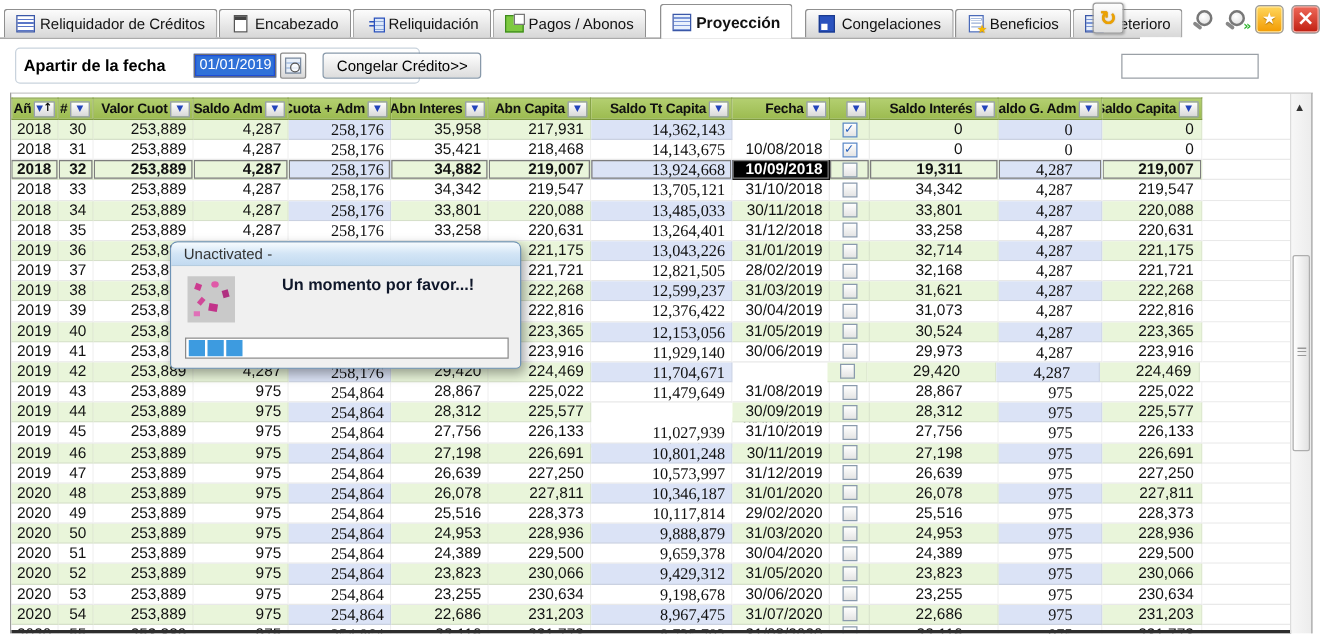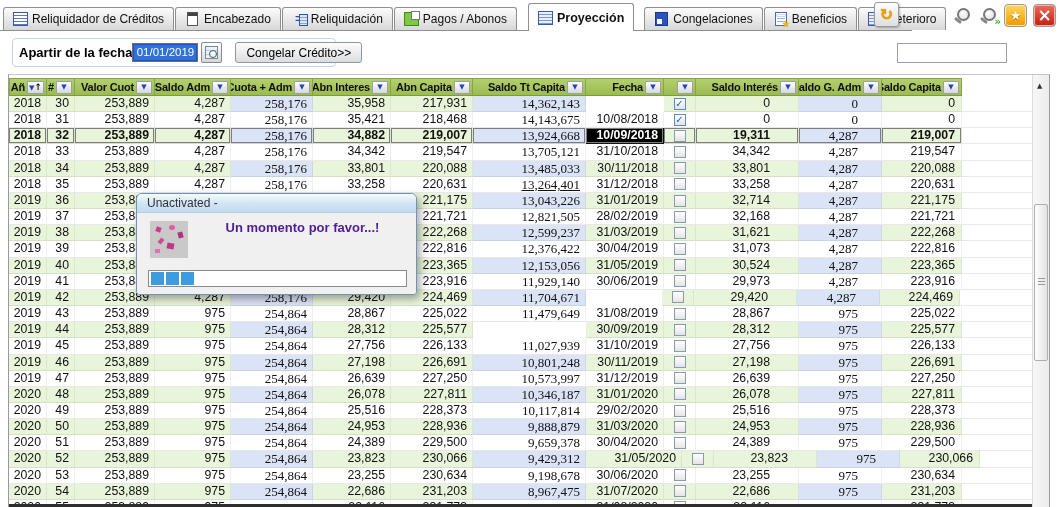--- a/index.html
+++ b/index.html
@@ -51,21 +51,21 @@
   .star::before{content:"★";color:#fff;font-size:13px;line-height:21px;font-family:"DejaVu Sans",sans-serif;text-shadow:0 1px 1px #a86a00;}
   .closeb{width:23px;height:23px;border:1px solid #999;border-radius:4px;background:linear-gradient(#ef6a5a,#c01e10);
         text-align:center;cursor:pointer;box-shadow:inset 0 0 0 1px #f5b0a8;}
   .closeb::before{content:"×";color:#fff;font-size:17px;line-height:20px;font-weight:bold;font-family:"DejaVu Sans",sans-serif;}
 
   
   .toolbar{position:absolute;left:0;top:31px;width:100%;height:43px;background:#fff;}
   .group{position:absolute;left:12px;top:7px;width:324px;height:29px;border:1px solid #c9d3dd;border-radius:4px;
          display:flex;align-items:center;}
   .dlabel{font-weight:bold;font-size:13px;margin-left:6px;color:#000;white-space:nowrap;}
-  .datefield{margin-left:0;width:66px;height:19px;border:1px solid #707070;background:#1d4ed8;padding:1px;flex:none;cursor:text;}
+  .datefield{margin-left:23px;width:66px;height:19px;border:1px solid #707070;background:#1d4ed8;padding:1px;flex:none;cursor:text;}
   .datesel{display:block;background:#2f71d8;color:#fff;font-size:11.5px;text-align:center;height:100%;line-height:15px;white-space:nowrap;}
   .lookup{margin-left:3px;width:21px;height:21px;border:1px solid #8a8a8a;border-radius:2px;
           background:linear-gradient(#fff,#d8d8d8);position:relative;cursor:pointer;flex:none;}
   .lkicon{position:absolute;left:3px;top:3px;width:13px;height:13px;border:1px solid #7a8aa0;
           background:repeating-linear-gradient(180deg,#e8f0fa 0 3px,#b8cce8 3px 4px);}
   .lkicon::after{content:"";position:absolute;right:0px;bottom:0px;width:6px;height:6px;border:1.5px solid #555;border-radius:50%;background:rgba(255,255,255,.7);}
   .freeze{margin-left:13px;height:21px;padding:0 10px;font-size:12px;color:#000;border:1px solid #8899aa;border-radius:3px;
           background:linear-gradient(#fefefe,#dcdcdc);cursor:pointer;white-space:nowrap;font-family:"Liberation Sans","DejaVu Sans",sans-serif;}
   .sidebox{position:absolute;left:897px;top:12px;width:110px;height:20px;border:1px solid #9aa0a6;font-size:12px;padding:0 3px;}
 
@@ -117,21 +117,21 @@
           font-size:12px;color:#333;line-height:19px;padding-left:10px;cursor:default;}
   .dbody{position:relative;height:82px;background:#f0f0f0;}
   .gems{position:absolute;left:13px;top:8px;width:38px;height:37px;background:#c9c9c9;overflow:hidden;}
   .gem{position:absolute;display:block;}
   .g1{left:6px;top:6px;width:5px;height:5px;background:#cc3b8f;transform:rotate(20deg);}
   .g2{left:19px;top:4px;width:6px;height:5px;background:#e05aa8;border-radius:50%;}
   .g3{left:28px;top:11px;width:5px;height:6px;background:#b03080;transform:rotate(-15deg);}
   .g4{left:9px;top:17px;width:4px;height:6px;background:#d04898;transform:rotate(40deg);}
   .g5{left:17px;top:22px;width:7px;height:6px;background:#c2338a;transform:rotate(10deg);}
   .g6{left:5px;top:28px;width:5px;height:4px;background:#e070b8;}
-  .dmsg{position:absolute;left:56px;right:4px;top:7px;text-align:center;font-size:13px;font-weight:bold;color:#4c1d95;}
+  .dmsg{position:absolute;left:56px;right:4px;top:7px;text-align:center;font-size:13px;font-weight:bold;color:#0f172a;}
   .pbar{position:absolute;left:11px;right:9px;bottom:8px;height:17px;background:#fff;border:1px solid #8a8a8a;
         display:flex;align-items:center;padding-left:2px;gap:2px;}
   .pb{flex:none;width:13px;height:13px;background:#3d9be0;}
 </style>
 </head>
 <body>
 
 <div class="page">
 
   <div class="tabbar">
@@ -344,21 +344,21 @@
           <div class="cell rfill"></div>
         </div>
         <div class="grow">
           <div class="cell" style="width: 38px;">2018</div>
           <div class="cell" style="width: 28px;">35</div>
           <div class="cell" style="width: 80px;">253,889</div>
           <div class="cell" style="width: 76px;">4,287</div>
           <div class="cell serif tint" style="width: 82px;">258,176</div>
           <div class="cell" style="width: 78px;">33,258</div>
           <div class="cell" style="width: 82px;">220,631</div>
-          <div class="cell serif tint" style="width: 113px; text-decoration: underline;">13,264,401</div>
+          <div class="cell serif tint" style="width: 113px;">13,264,401</div>
           <div class="cell" style="width: 78px;">31/12/2018</div>
           <div class="cell ccell" style="width: 32px;">
             <span class="chk"></span>
           </div>
           <div class="cell" style="width: 103px; padding-right: 28px;">33,258</div>
           <div class="cell serif tint" style="width: 83px; padding-right: 23px;">4,287</div>
           <div class="cell" style="width: 80px; padding-right: 6px;">220,631</div>
           <div class="cell rfill"></div>
         </div>
         <div class="grow alt">
@@ -651,21 +651,21 @@
         </div>
         <div class="grow alt">
           <div class="cell" style="width: 38px;">2020</div>
           <div class="cell" style="width: 28px;">52</div>
           <div class="cell" style="width: 80px;">253,889</div>
           <div class="cell" style="width: 76px;">975</div>
           <div class="cell serif tint" style="width: 82px;">254,864</div>
           <div class="cell" style="width: 78px;">23,823</div>
           <div class="cell" style="width: 82px;">230,066</div>
           <div class="cell serif tint" style="width: 113px;">9,429,312</div>
-          <div class="cell" style="width: 96px;">31/05/2020</div>
+          <div class="cell" style="width: 78px;">31/05/2020</div>
           <div class="cell ccell" style="width: 32px;">
             <span class="chk"></span>
           </div>
           <div class="cell" style="width: 103px; padding-right: 28px;">23,823</div>
           <div class="cell serif tint" style="width: 83px; padding-right: 23px;">975</div>
           <div class="cell" style="width: 80px; padding-right: 6px;">230,066</div>
           <div class="cell rfill"></div>
         </div>
         <div class="grow">
           <div class="cell" style="width: 38px;">2020</div>

